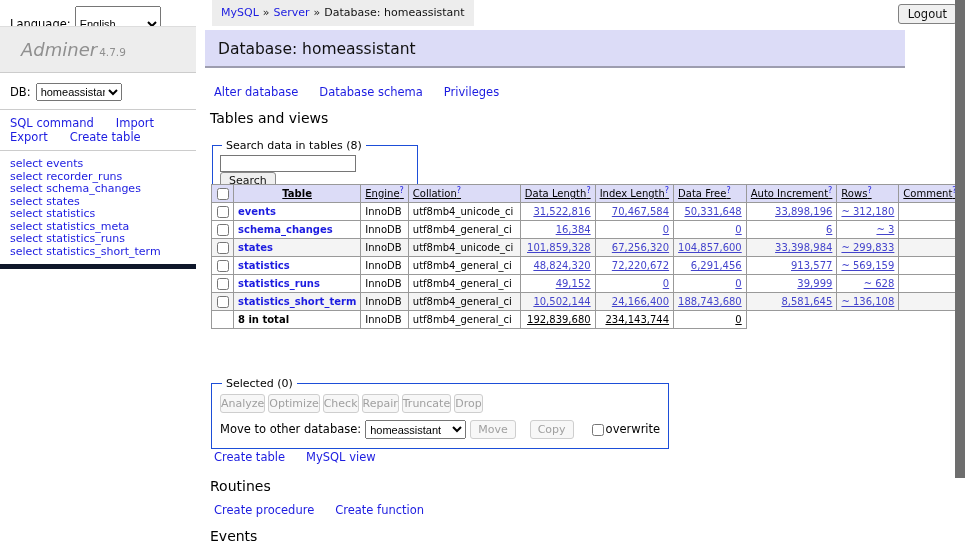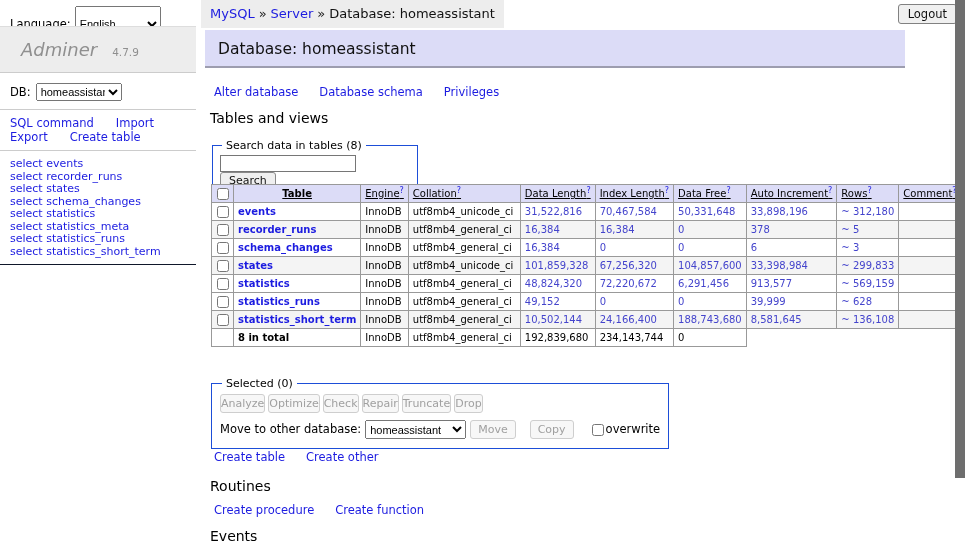--- a/index.html
+++ b/index.html
@@ -16,33 +16,33 @@
   .lang-row { position:absolute; left:10px; top:6px; font-size:11.5px; }
   .lang-row select { width:86px; height:36px; font-size:11px; margin-left:4px; }
 
   
   .sidebar { position:absolute; left:0; top:26px; width:196px; }
   .brand {
     background:var(--c-panel,#ededed); border-top:1px solid #ddd; border-bottom:1px solid #ccc;
     padding:12px 0 11px 21px; height:47px;
   }
   .brand-name { font-style:italic; font-size:18px; color:#8f8f8f; }
-  .brand-ver  { font-size:10.5px; color:#8f8f8f; margin-left:15px; }
+  .brand-ver  { font-size:10.5px; color:#8f8f8f; margin-left:2px; }
   .db-row { padding:10px 0 8px 10px; border-bottom:1px solid #ccc; font-size:11.5px; }
   .db-row select { width:86px; height:18px; font-size:11px; margin-left:5px; }
   .side-actions { padding:6px 0 6px 10px; border-bottom:1px solid #ccc; font-size:11.5px; }
   .side-actions .line { line-height:14px; }
   .side-actions a { margin-right:22px; }
-  .side-links { padding:7px 0 6px 10px; border-bottom:1px solid #0f172a; }
+  .side-links { padding:7px 0 6px 10px; border-bottom:5px solid #0f172a; }
   .side-links a { display:block; font-size:11px; line-height:12.5px; }
 
   
   .breadcrumb {
-    position:absolute; left:201px; top:0; background:var(--c-panel,#ededed);
-    padding:6px 9px 7px; font-size:13px; white-space:nowrap;
+    position:absolute; left:212px; top:0; background:var(--c-panel,#ededed);
+    padding:6px 9px 7px; font-size:11px; white-space:nowrap;
   }
   .crumb-sep { color:#222; margin:0 4px; }
   .crumb-current { color:#111; }
   .logout-btn {
     position:absolute; top:4px; right:9px;
     font-size:11.5px; font-family:inherit; color:#111;
     background:#f0f0f0; border:1px solid #818181; border-radius:3px; padding:2px 9px;
   }
 
   
@@ -81,21 +81,21 @@
   .tables-list th, .tables-list td {
     border:1px solid var(--c-border,#999);
     padding:2px 4px; line-height:13px; white-space:nowrap; overflow:hidden;
     font-weight:normal; text-align:left;
   }
   .tables-list thead th { background:var(--c-title,#dcdcf7);text-decoration:underline; }
   .tables-list thead th.col-table { text-align:center; font-weight:bold; }
   .tables-list .checkcol { text-align:center; padding:1px 2px; }
   .tables-list input[type=checkbox] { margin:0; width:12px; height:12px; vertical-align:middle; }
   .tables-list tbody th a { font-weight:bold; }
-  .tables-list td.num { color:var(--c-numlink,#4444cc); }
+  .tables-list td.num { text-align:right; color:var(--c-numlink,#4444cc);text-decoration:underline; }
   .tables-list td.num a { color:var(--c-numlink,#4444cc); }
   .tables-list tr.alt td, .tables-list tr.alt th { background:var(--c-stripe,#f4f4f4); }
   .tables-list tr.total th { font-weight:bold; }
   .tables-list tr.total td.num { color:#000; }
   .tables-list td.ghost { border:none; background:transparent; }
   sup.hint { color:var(--c-link,#1c1ce0); font-size:8px; vertical-align:super; line-height:0; }
 
   
   .fs-selected { position:absolute; left:211px; top:377px; width:410px; padding:4px 8px 9px; }
   .sel-buttons .btn { margin-right:3px; padding:2px 0; }
@@ -139,22 +139,22 @@
     <div class="line">
       <a>SQL command</a><a>Import</a>
     </div>
     <div class="line">
       <a>Export</a><a>Create table</a>
     </div>
   </div>
   <div class="side-links" id="sidebar-table-links">
       <a>select events</a>
       <a>select recorder_runs</a>
+      <a>select schema_changes</a>
       <a>select states</a>
-      <a>select schema_changes</a>
       <a>select statistics</a>
       <a>select statistics_meta</a>
       <a>select statistics_runs</a>
       <a>select statistics_short_term</a>
     </div>
 </div>
 
 <div class="title-bar">Database: homeassistant</div>
 
 <div class="db-links" id="db-links"><a>Alter database</a><a>Database schema</a><a>Privileges</a></div>
@@ -200,32 +200,20 @@
         <th><a>events</a></th>
         <td>InnoDB</td>
         <td>utf8mb4_unicode_ci</td>
         <td class="num"><a>31,522,816</a></td>
         <td class="num"><a>70,467,584</a></td>
         <td class="num"><a>50,331,648</a></td>
         <td class="num"><a>33,898,196</a></td>
         <td class="num"><a>~ 312,180</a></td>
         <td></td>
       </tr>
-      <tr class="alt">
-        <td class="checkcol"><input type="checkbox" style=""></td>
-        <th><a>recorder_runs</a></th>
-        <td>InnoDB</td>
-        <td>utf8mb4_general_ci</td>
-        <td class="num"><a>16,384</a></td>
-        <td class="num"><a>16,384</a></td>
-        <td class="num"><a>0</a></td>
-        <td class="num"><a>378</a></td>
-        <td class="num"><a>~ 5</a></td>
-        <td></td>
-      </tr>
       <tr>
         <td class="checkcol"><input type="checkbox" style=""></td>
         <th><a>schema_changes</a></th>
         <td>InnoDB</td>
         <td>utf8mb4_general_ci</td>
         <td class="num"><a>16,384</a></td>
         <td class="num"><a>0</a></td>
         <td class="num"><a>0</a></td>
         <td class="num"><a>6</a></td>
         <td class="num"><a>~ 3</a></td>
@@ -295,18 +283,18 @@
 </table>
 
 <fieldset class="fs-selected">
   <legend>Selected (0)</legend>
   <div class="sel-buttons" id="selected-buttons"><button class="btn" disabled="">Analyze</button><button class="btn" disabled="">Optimize</button><button class="btn" disabled="">Check</button><button class="btn" disabled="">Repair</button><button class="btn" disabled="">Truncate</button><button class="btn" disabled="">Drop</button></div>
   <div class="move-row">
     <span>Move to other database:</span><select><option value="homeassistant" selected="">homeassistant</option></select><button class="btn" disabled="">Move</button><button class="btn" disabled="">Copy</button><input type="checkbox" style=""><span>overwrite</span>
   </div>
 </fieldset>
 
-<div class="create-links" id="create-links"><a>Create table</a><a>Create other</a></div>
+<div class="create-links" id="create-links"><a>Create table</a><a>MySQL view</a></div>
 <div class="h3 h3-routines">Routines</div>
 <div class="routine-links" id="routine-links"><a>Create procedure</a><a>Create function</a></div>
 <div class="h3 h3-events">Events</div>
 
 <div class="scrollbar-thumb"></div>
 
 </body></html>

